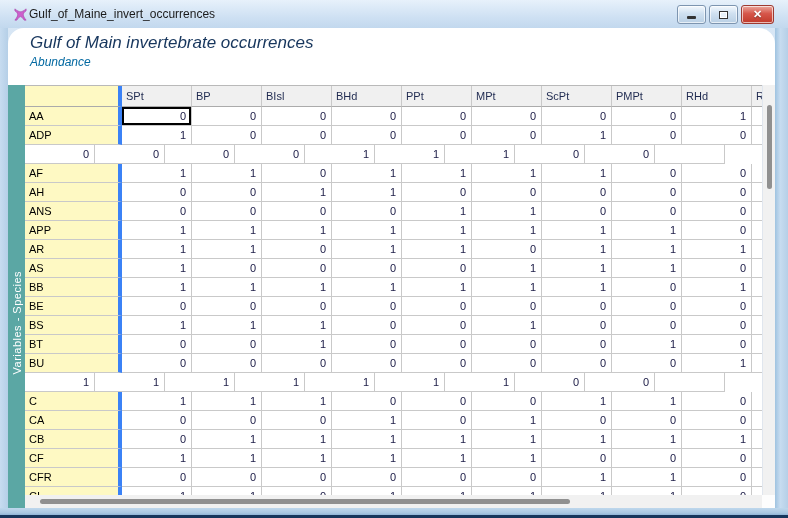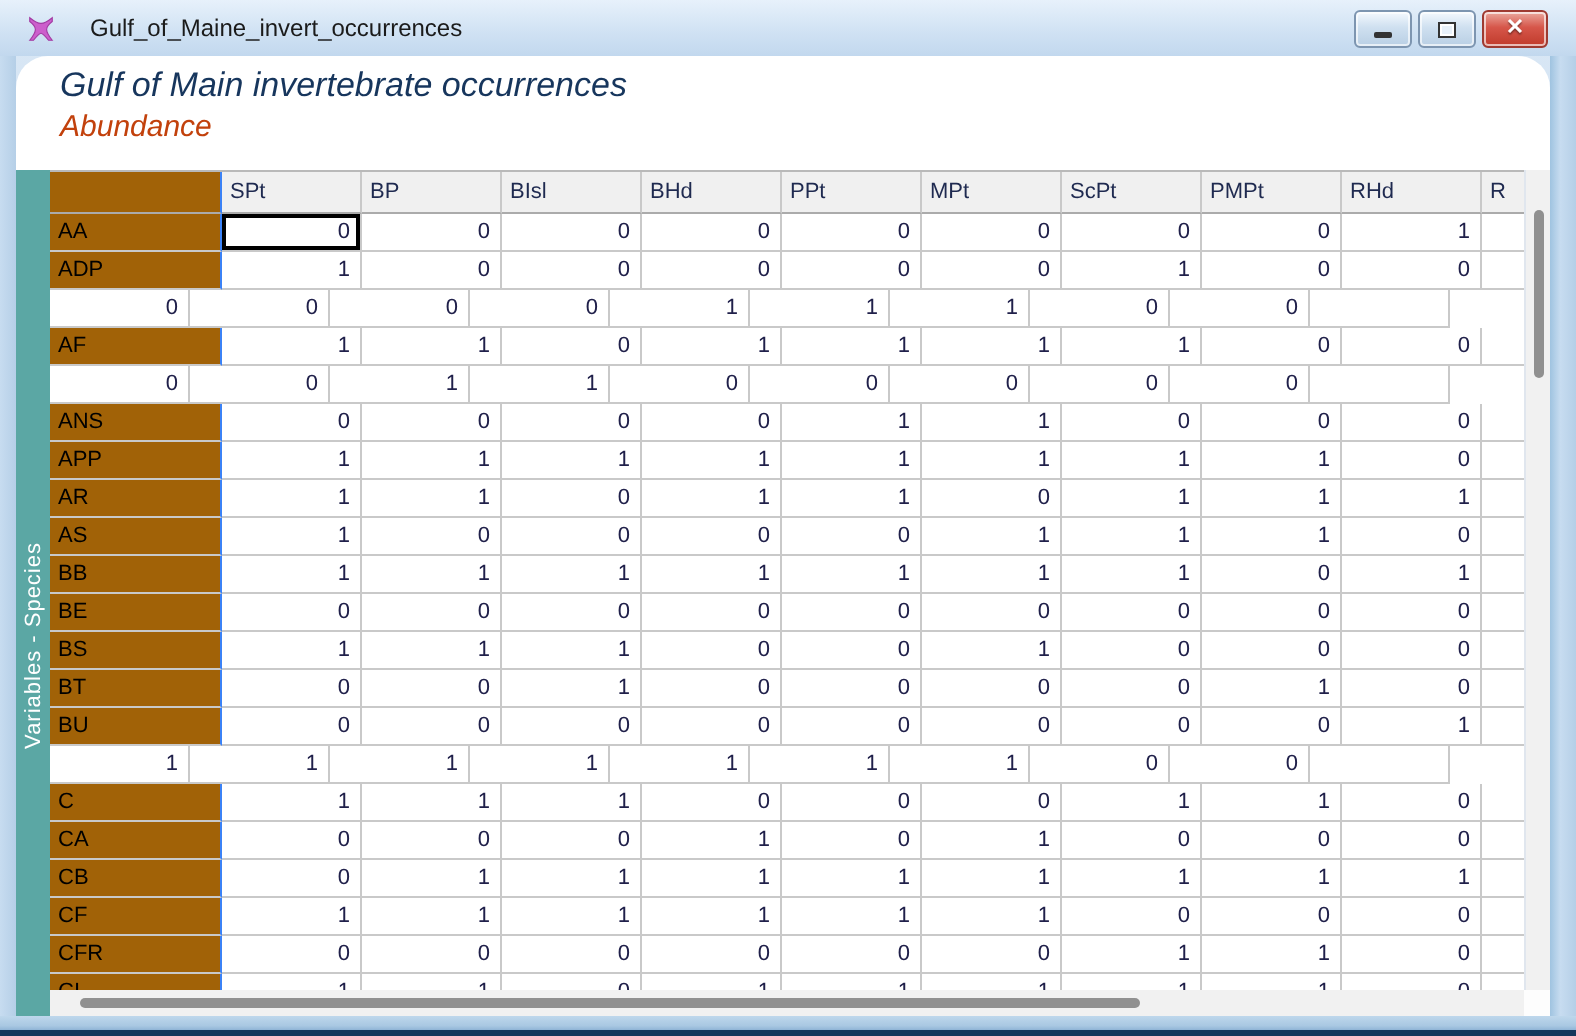--- a/index.html
+++ b/index.html
@@ -5,53 +5,53 @@
   * { margin:0; padding:0; box-sizing:border-box; }
   html,body { width:788px; height:518px; overflow:hidden; font-family:"Liberation Sans", sans-serif; }
 
   .window { position:relative; width:788px; height:518px;
     background:linear-gradient(#d9e7f5,#bed7ec); outline:1px solid #4f6f94; outline-offset:-1px; }
 
   
   .titlebar { position:absolute; left:0; top:0; width:788px; height:28px;
     background:linear-gradient(#e7f1fb,#cfe1f3 60%,#c2d8ee); display:flex; align-items:center; }
   .app-icon { width:15px; height:15px; margin-left:13px; flex:0 0 auto; }
-  .titlebar-text { margin-left:17px; font-size:12px; color:#1b1b1b; }
+  .titlebar-text { margin-left:1px; font-size:12px; color:#1b1b1b; }
   .controls { position:absolute; right:14px; top:5px; display:flex; gap:3px; }
   .ctrl-btn { width:29px; height:19px; border:1px solid #7d95b0; border-radius:3px;
     background:linear-gradient(#f4f9fe,#cfe0f0 45%,#b9cfe4); display:flex; align-items:center; justify-content:center;
     box-shadow:inset 0 0 0 1px rgba(255,255,255,.65); cursor:default; }
   .ctrl-btn.close { width:33px; border-color:#9e3a31;
     background:linear-gradient(#eba99e,#d6564a 45%,#c03a2b); }
   .glyph-min { width:9px; height:3px; background:#333; margin-top:6px; border-radius:1px; }
   .glyph-restore { width:9px; height:8px; border:1px solid #333; background:#e8f1fa; box-shadow:inset 0 0 0 1px #fff; }
   .glyph-close { color:#fff; font-size:11px; font-weight:bold; text-shadow:0 1px 1px rgba(0,0,0,.4); line-height:1; }
 
   
   .content { position:absolute; left:8px; top:28px; width:767px; height:480px; background:#fff;border-radius:16px; }
 
   .doc-title { position:absolute; left:22px; top:5px; font-size:17px; font-style:italic; color:#17365d; }
-  .doc-subtitle { position:absolute; left:22px; top:27px; font-size:15px; font-style:italic; color:#c2410c;text-align:center; }
+  .doc-subtitle { position:absolute; left:22px; top:27px; font-size:12px; font-style:italic; color:#0369a1;text-align:center; }
 
   .band { position:absolute; left:17px; top:42px; width:737px; height:15px; background:#1f4e8f;
     color:#fff; font-size:11px; text-align:center; line-height:15px;margin-top:28px; }
 
   .axis-strip { position:absolute; left:0; top:57px; width:17px; height:423px; background:#5ba7a4;
     display:flex; align-items:center; justify-content:center; }
   .axis-label { writing-mode:vertical-rl; transform:rotate(180deg); color:#fff; font-size:11px;
     white-space:nowrap; letter-spacing:.5px; margin-top:52px; }
 
   
   .grid-viewport { position:absolute; left:17px; top:57px; width:737px; height:410px; overflow:hidden;
     background:#fff; border-top:1px solid #b9b9b9; }
   .grid-row { display:flex; height:19px; }
   .grid-row.header { height:21px; }
   .cell, .rowlabel, .colheader, .corner { flex:0 0 auto; border-right:1px solid #c9c9c9; border-bottom:1px solid #c9c9c9;
     font-size:11px; overflow:hidden; white-space:nowrap; }
-  .corner, .rowlabel { width:86px; background:#a16207; border-right:1px solid #3b82f6; }
+  .corner, .rowlabel { width:97px; background:#fef9c3; border-right:4px solid #3b82f6; }
   .colheader { width:70px; background:#f0f0f0; color:#1f2a50; padding:4px 0 0 4px; border-bottom:1px solid #ababab; }
   .corner { border-bottom:1px solid #ababab; }
   .rowlabel { color:#000; padding:3px 0 0 4px; }
   .cell { width:70px; background:#fff; color:#20204a; text-align:right; padding:3px 5px 0 0; }
   .cell.selected { box-shadow:inset 0 0 0 2px #000; }
 
   
   .hscroll { position:absolute; left:17px; top:467px; width:737px; height:13px; background:#f1f1f1; }
   .hscroll .thumb { position:absolute; left:15px; top:4px; width:530px; height:5px; background:#909090; border-radius:3px; }
   .vscroll { position:absolute; left:754px; top:57px; width:13px; height:410px; background:#f1f1f1; border-left:1px solid #e0e6ee; }
@@ -157,20 +157,21 @@
           <div class="cell">0</div>
           <div class="cell">1</div>
           <div class="cell">1</div>
           <div class="cell">1</div>
           <div class="cell">1</div>
           <div class="cell">0</div>
           <div class="cell">0</div>
           <div class="cell"></div>
         </div>
         <div class="grid-row">
+          <div class="rowlabel">AH</div>
           <div class="cell">0</div>
           <div class="cell">0</div>
           <div class="cell">1</div>
           <div class="cell">1</div>
           <div class="cell">0</div>
           <div class="cell">0</div>
           <div class="cell">0</div>
           <div class="cell">0</div>
           <div class="cell">0</div>
           <div class="cell"></div>

